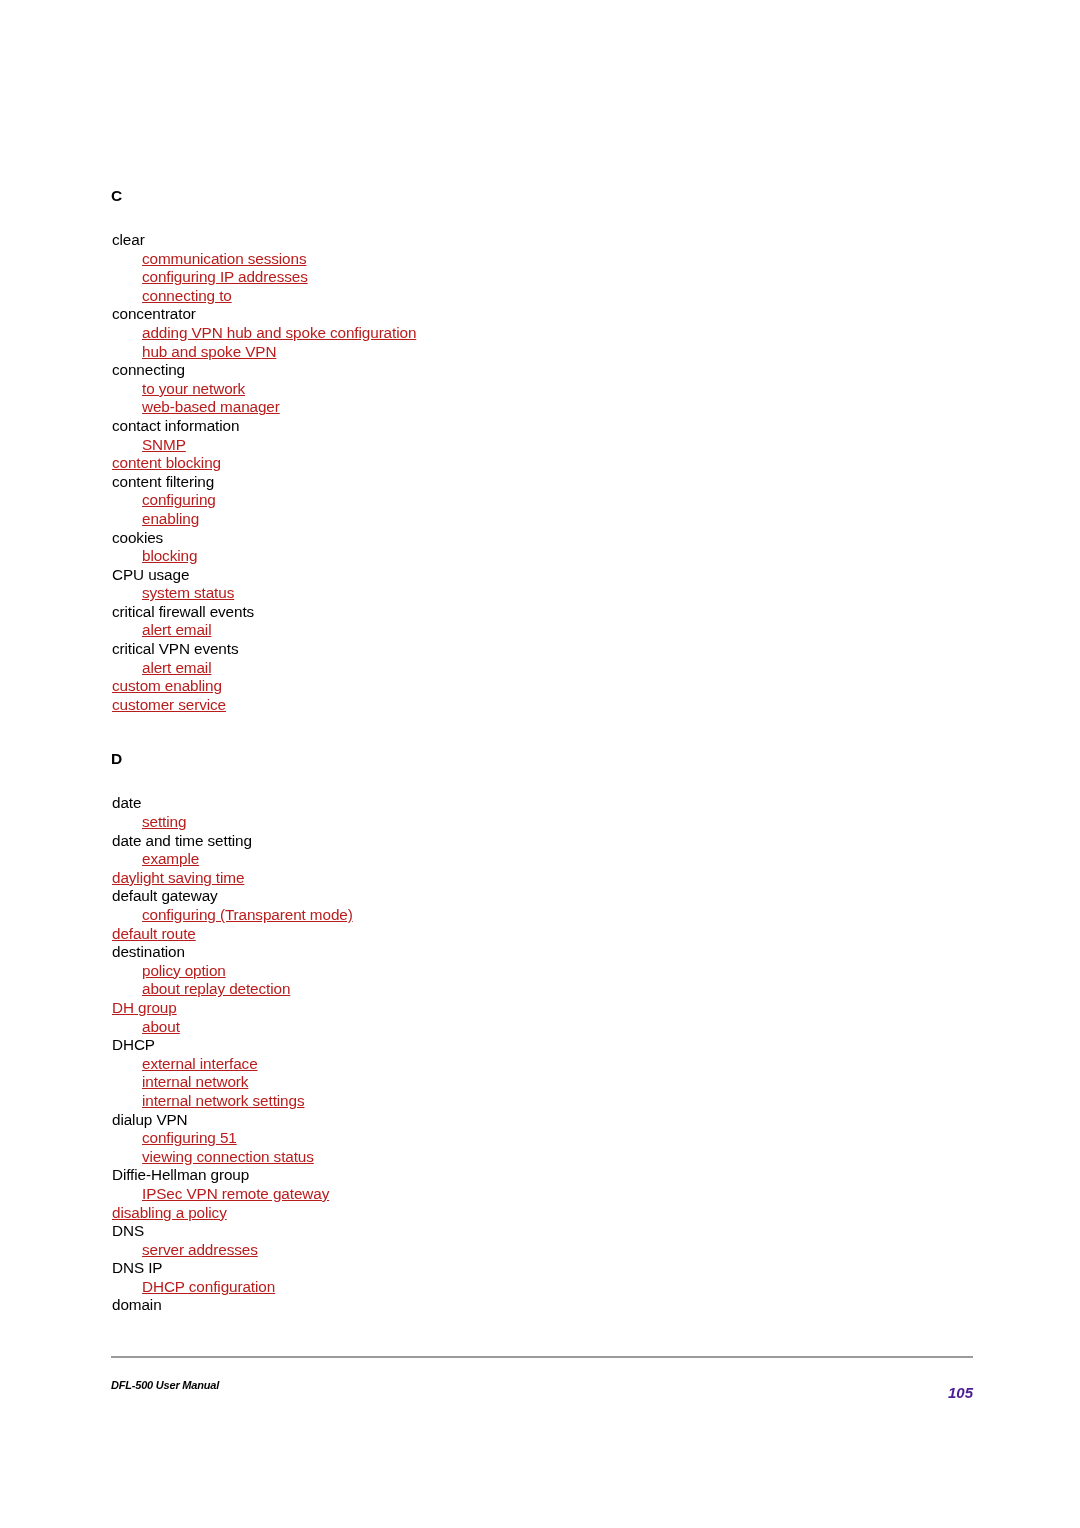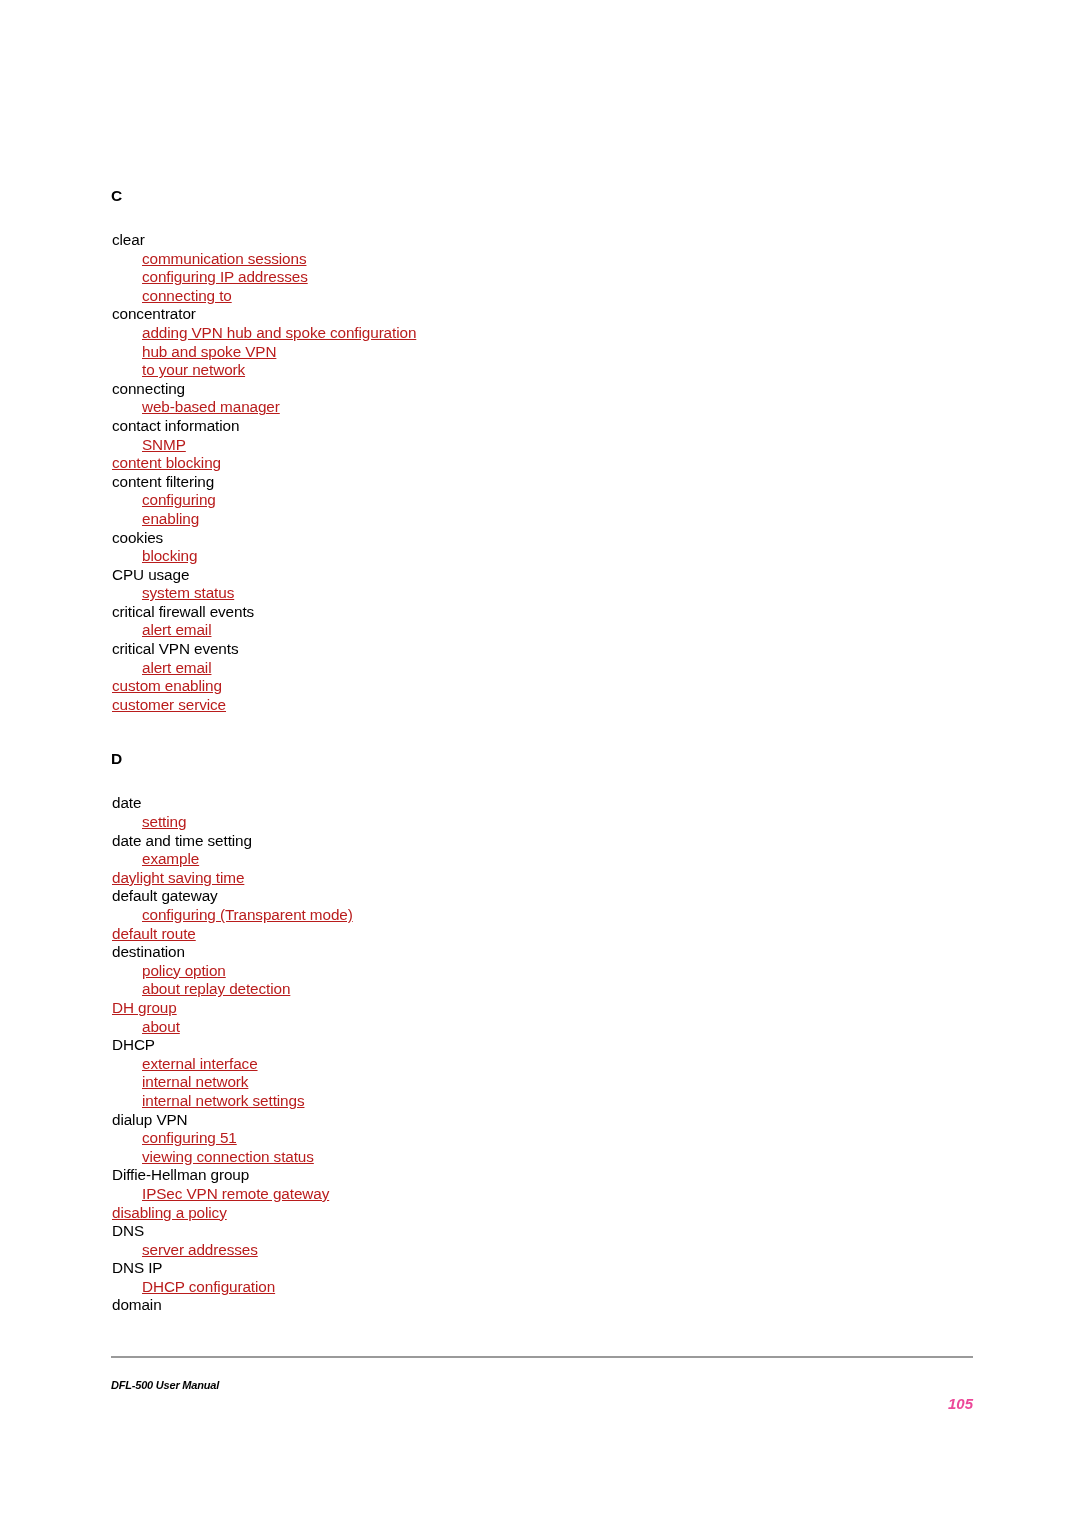--- a/index.html
+++ b/index.html
@@ -121,43 +121,42 @@
 
   .footer-pageno {
     position: absolute;
     right: 0;
     top: 8px;
     font-family: "Liberation Sans", sans-serif;
     font-style: italic;
     font-weight: bold;
     font-size: 15px;
     line-height: 20px;
-    color: #ec4899;
-    margin-top: 11px;
+    color: #4c1d95;
   }
 </style>
 </head>
 <body>
 
 <div class="page">
 
   <div class="index-body">
     <div id="sections-host">
         <div class="section">
           <div class="section-letter">C</div>
           <ul class="entry-list">
             <li class="entry level-1"><span class="txt-plain">clear</span></li>
             <li class="entry level-2"><a class="txt-link" href="#">communication sessions</a></li>
             <li class="entry level-2"><a class="txt-link" href="#">configuring IP addresses</a></li>
             <li class="entry level-2"><a class="txt-link" href="#">connecting to</a></li>
             <li class="entry level-1"><span class="txt-plain">concentrator</span></li>
             <li class="entry level-2"><a class="txt-link" href="#">adding VPN hub and spoke configuration</a></li>
             <li class="entry level-2"><a class="txt-link" href="#">hub and spoke VPN</a></li>
+            <li class="entry level-1"><span class="txt-plain">connecting</span></li>
             <li class="entry level-2"><a class="txt-link" href="#">to your network</a></li>
-            <li class="entry level-1"><span class="txt-plain">connecting</span></li>
             <li class="entry level-2"><a class="txt-link" href="#">web-based manager</a></li>
             <li class="entry level-1"><span class="txt-plain">contact information</span></li>
             <li class="entry level-2"><a class="txt-link" href="#">SNMP</a></li>
             <li class="entry level-1"><a class="txt-link" href="#">content blocking</a></li>
             <li class="entry level-1"><span class="txt-plain">content filtering</span></li>
             <li class="entry level-2"><a class="txt-link" href="#">configuring</a></li>
             <li class="entry level-2"><a class="txt-link" href="#">enabling</a></li>
             <li class="entry level-1"><span class="txt-plain">cookies</span></li>
             <li class="entry level-2"><a class="txt-link" href="#">blocking</a></li>
             <li class="entry level-1"><span class="txt-plain">CPU usage</span></li>

